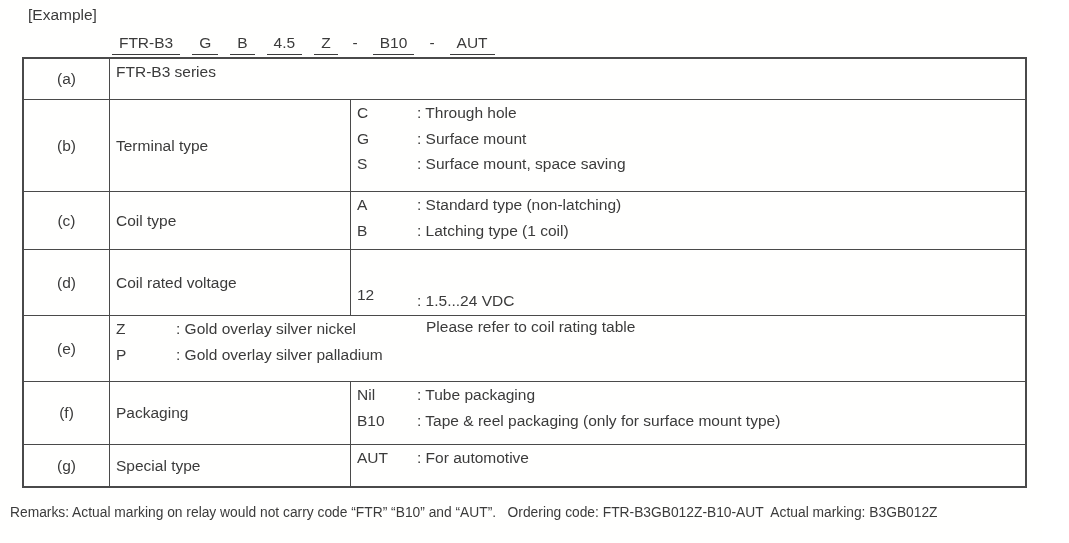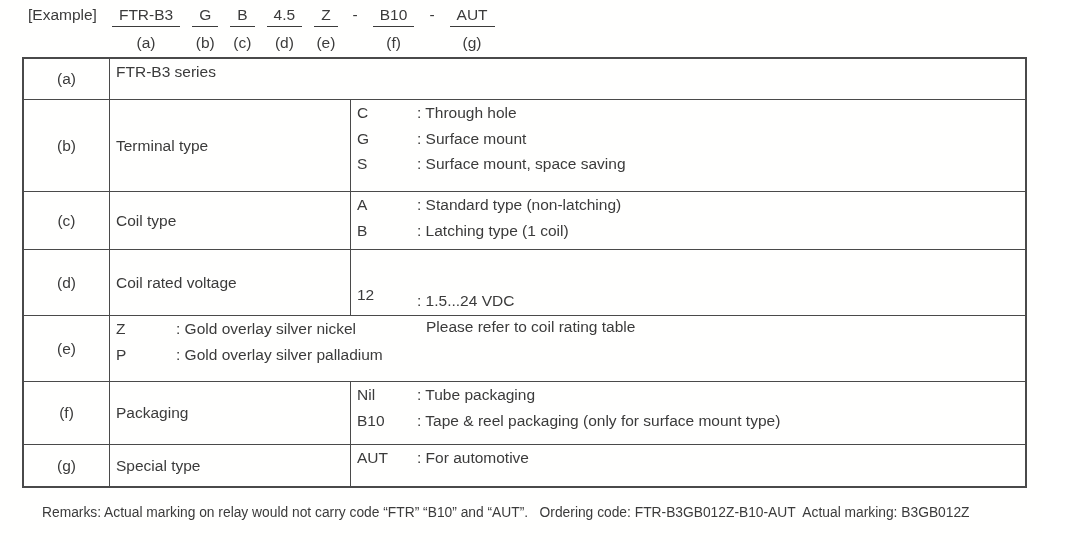--- a/index.html
+++ b/index.html
@@ -5,21 +5,21 @@
   html,body { margin:0; padding:0; background:#ffffff; }
   .page {
     position:relative; width:1042px; height:543px; background:#fffffe;
     font-family:"Liberation Sans","DejaVu Sans",sans-serif; color:#3b3b3b; overflow:hidden;
   }
 
   
   .example-row { position:absolute; left:28px; top:5px; display:flex; align-items:flex-start; }
   .example-label { font-size:15.5px; line-height:20px; margin-right:15px; white-space:pre; }
   .segment { display:flex; flex-direction:column; align-items:center; margin-right:12px; }
-  .seg-code { font-size:15.5px; line-height:19px; padding:0 7px 2px; border-bottom:1.5px solid #3b3b3b; white-space:pre; }
+  .seg-code { font-size:15.5px; line-height:19px; padding:0 7px 2px; border-bottom:1.5px solid #3b3b3b; white-space:pre;margin-top:28px; }
   .segment.plain .seg-code { border-bottom:none; padding:0 3px 2px; }
   .seg-tag { font-size:15.5px; line-height:19px; margin-top:6px; white-space:pre; }
 
   
   .code-table {
     position:absolute; left:22px; top:57px; width:1005px;
     box-sizing:border-box; border:2px solid #4a4a4a; background:#fffffe;
   }
   .t-row { display:flex; box-sizing:border-box; border-top:1.5px solid #4a4a4a; }
   .t-row:first-child { border-top:none; }
@@ -29,21 +29,21 @@
   .c-name { width:241px; flex:none; border-right:1.5px solid #4a4a4a;
             display:flex; align-items:center; padding-left:6px; }
   .c-codes { flex:1; display:flex; flex-direction:column; justify-content:flex-start; padding-left:6px; }
   .entry { display:flex; align-items:center; line-height:25.5px; }
   .entry-code { width:60px; flex:none; }
   .desc-stack { display:flex; flex-direction:column;margin-top:38px; }
   .desc-line2 { padding-left:9px; }
 
   
   .remarks {
-    position:absolute; left:42px; top:504px; font-size:13.8px; line-height:17px;
+    position:absolute; left:10px; top:504px; font-size:13.8px; line-height:17px;
     white-space:pre-wrap; color:#3b3b3b;
   }
 </style>
 </head>
 <body>
 
 <div class="page">
 
   <div class="example-row">
     <span class="example-label">[Example]</span>

